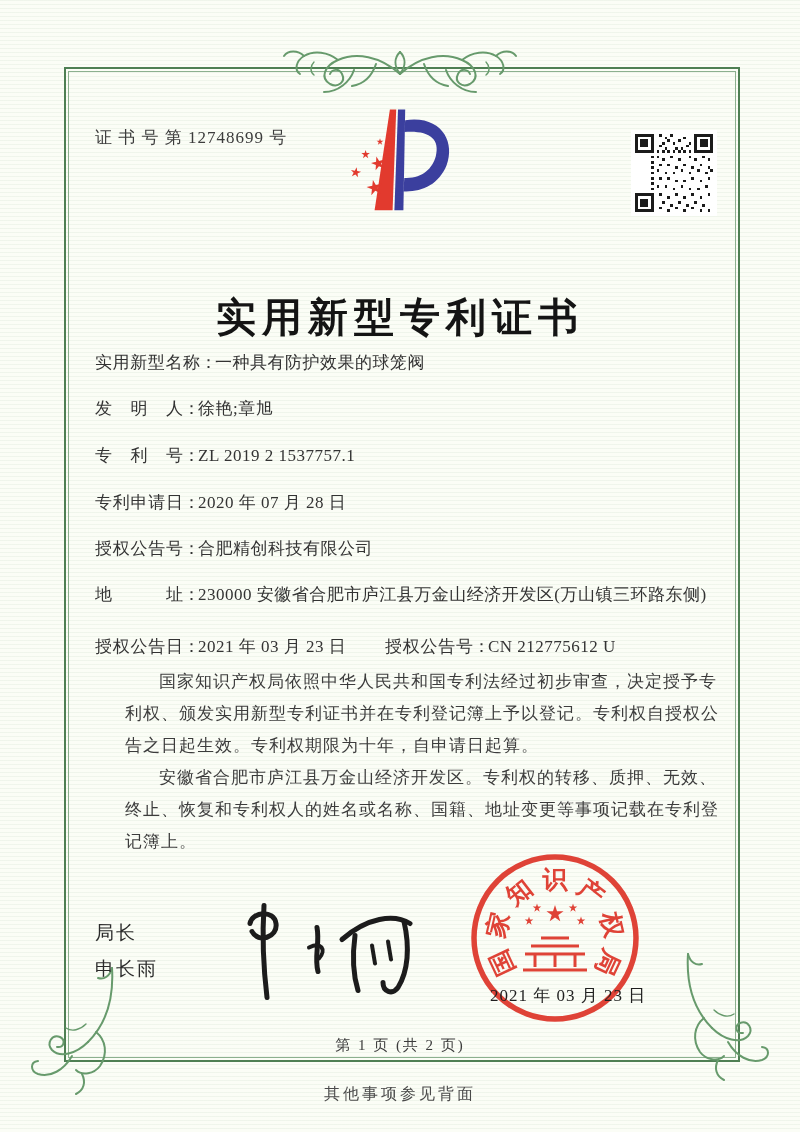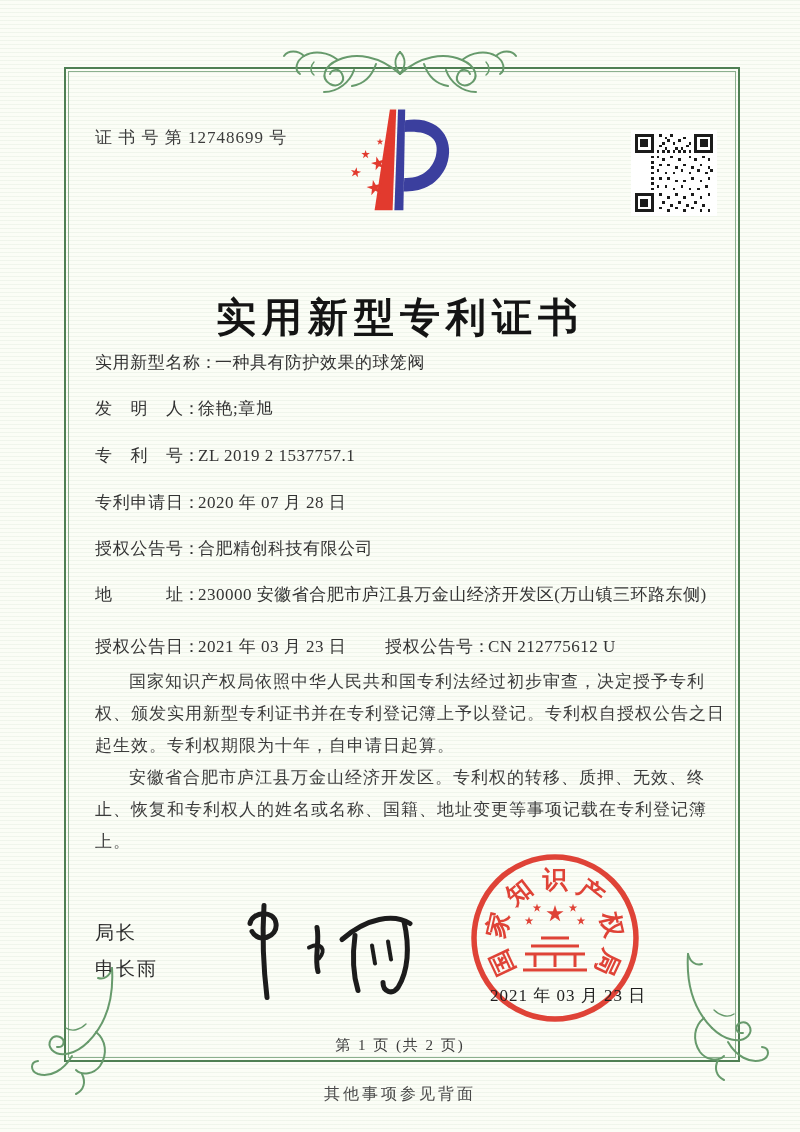--- a/index.html
+++ b/index.html
@@ -31,21 +31,21 @@
   .frow { position:absolute; left:95px; width:635px; font-size:17px; line-height:26px; color:#333; }
   .flabel { display:inline-block; width:88px; text-align:justify; text-align-last:justify; vertical-align:top; }
   .flabel.wide { width:105px; }
   .colon { display:inline-block; width:15px; vertical-align:top; }
   .fval { display:inline-block; vertical-align:top; letter-spacing:0.5px; }
   .fval.addr { width:522px; }
   .grant2 { position:absolute; left:290px; top:0; }
   
   .paras { position:absolute; left:95px; top:666px; width:630px; font-size:17px; line-height:32px;
            letter-spacing:1px; color:#3c3c3c; }
-  .paras p { text-indent:2em; }
+  .paras p { text-indent:2em;margin-left:30px; }
   
   .signer { position:absolute; left:95px; top:915px; font-family:Liberation Serif, serif;
             font-size:19px; color:#2b2b2b; line-height:36px; letter-spacing:2px; }
   .signature { position:absolute; left:222px; top:896px; }
   
   .seal { position:absolute; left:467px; top:850px; opacity:0.9; }
   .seal-date { position:absolute; left:490px; top:984px; font-size:17px; letter-spacing:1px; color:#1f1f1f; z-index:5; }
   
   .page-info { position:absolute; left:0; top:1036px; width:100%; text-align:center; font-size:15px; color:#3c3c3c; letter-spacing:2px; }
   .back-note { position:absolute; left:0; top:1084px; width:100%; text-align:center; font-size:16px; color:#4a4a4a; letter-spacing:3px; }

